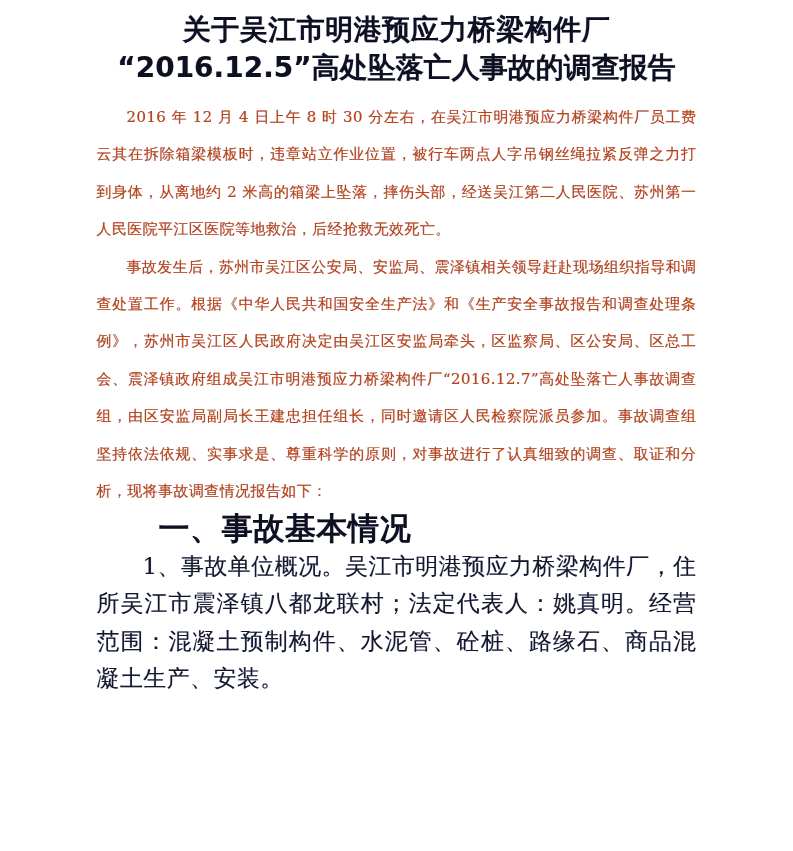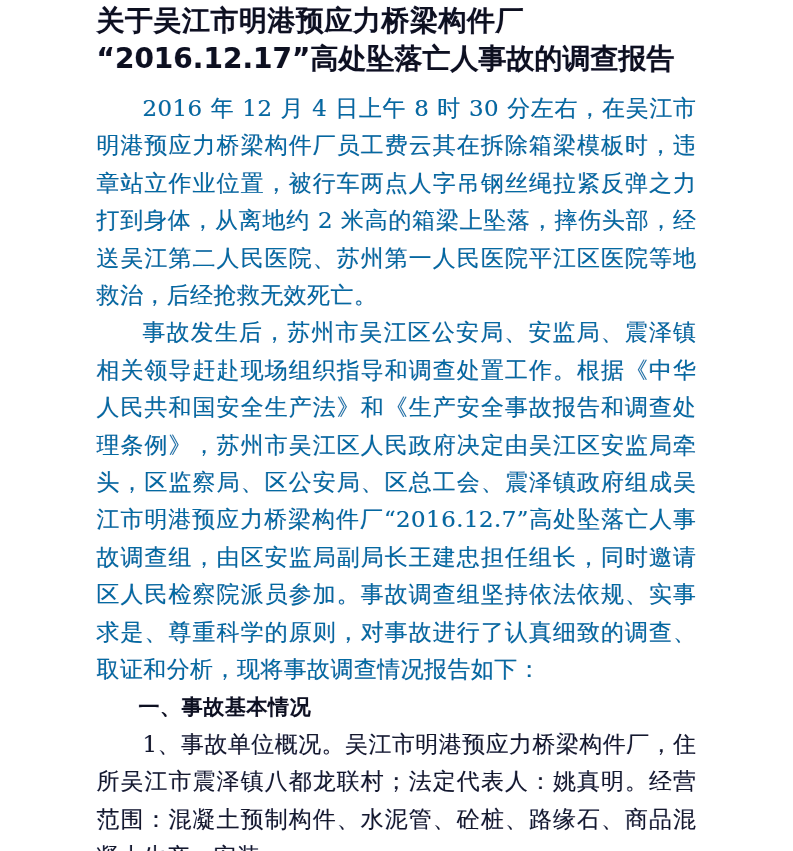--- a/index.html
+++ b/index.html
@@ -20,22 +20,22 @@
     width: 793px;
     height: 851px;
     background: #ffffff;
     box-sizing: border-box;
   }
 
   
   .doc-title {
     width: 600px;
     margin: 0 auto;
-    padding-top: 2px;
-    text-align: left;
+    padding-top: 11px;
+    text-align: center;
     font-family: "DejaVu Sans", "Liberation Sans", sans-serif;
     font-weight: bold;
     font-size: 28px;
     line-height: 38px;
     letter-spacing: 0.5px;
     color: #0d1020;
     text-shadow: -0.5px 0 0 rgba(40,60,150,0.30), 0.5px 0 0 rgba(150,40,40,0.12);
   }
   .doc-title .title-line {
     display: block;
@@ -47,38 +47,38 @@
 
   
   .doc-body {
     width: 600px;
     margin: 0 auto;
     padding-top: 12px;
   }
 
   .para {
     margin: 0;
-    font-size: 23px;
+    font-size: 15px;
     line-height: 37.4px;
     text-align: justify;
     text-justify: inter-ideograph;
     text-indent: 2em;
-    color: #0369a1;
+    color: #c2410c;
     letter-spacing: 0.4px;
     text-shadow: -0.45px 0 0 rgba(35,70,165,0.34), 0.45px 0 0 rgba(160,50,50,0.10);
   }
 
   
   .para:last-child { margin-bottom: 0; }
 
   .section-heading {
     margin: 0;
     font-family: "DejaVu Sans", "Liberation Sans", sans-serif;
     font-weight: bold;
-    font-size: 21px;
+    font-size: 31px;
     line-height: 37.4px;
     text-indent: 2em;
     color: #0d1020;
     letter-spacing: 0.6px;
     text-shadow: -0.4px 0 0 rgba(40,60,150,0.26), 0.4px 0 0 rgba(150,40,40,0.10);
   }
 
   .list-item {
     margin: 0;
     font-size: 23px;
@@ -91,21 +91,21 @@
     text-shadow: -0.45px 0 0 rgba(35,70,165,0.34), 0.45px 0 0 rgba(160,50,50,0.10);
   }
 </style>
 </head>
 <body>
 
 <div class="page">
 
   <h1 class="doc-title">
     <span class="title-line title-line-1">关于吴江市明港预应力桥梁构件厂</span>
-    <span class="title-line title-line-2">“2016.12.17”高处坠落亡人事故的调查报告</span>
+    <span class="title-line title-line-2">“2016.12.5”高处坠落亡人事故的调查报告</span>
   </h1>
 
   <div class="doc-body">
 
     <p class="para">2016 年 12 月 4 日上午 8 时 30 分左右，在吴江市明港预应力桥梁构件厂员工费云其在拆除箱梁模板时，违章站立作业位置，被行车两点人字吊钢丝绳拉紧反弹之力打到身体，从离地约 2 米高的箱梁上坠落，摔伤头部，经送吴江第二人民医院、苏州第一人民医院平江区医院等地救治，后经抢救无效死亡。</p>
 
     <p class="para">事故发生后，苏州市吴江区公安局、安监局、震泽镇相关领导赶赴现场组织指导和调查处置工作。根据《中华人民共和国安全生产法》和《生产安全事故报告和调查处理条例》，苏州市吴江区人民政府决定由吴江区安监局牵头，区监察局、区公安局、区总工会、震泽镇政府组成吴江市明港预应力桥梁构件厂“2016.12.7”高处坠落亡人事故调查组，由区安监局副局长王建忠担任组长，同时邀请区人民检察院派员参加。事故调查组坚持依法依规、实事求是、尊重科学的原则，对事故进行了认真细致的调查、取证和分析，现将事故调查情况报告如下：</p>
 
     <h2 class="section-heading">一、事故基本情况</h2>
 

